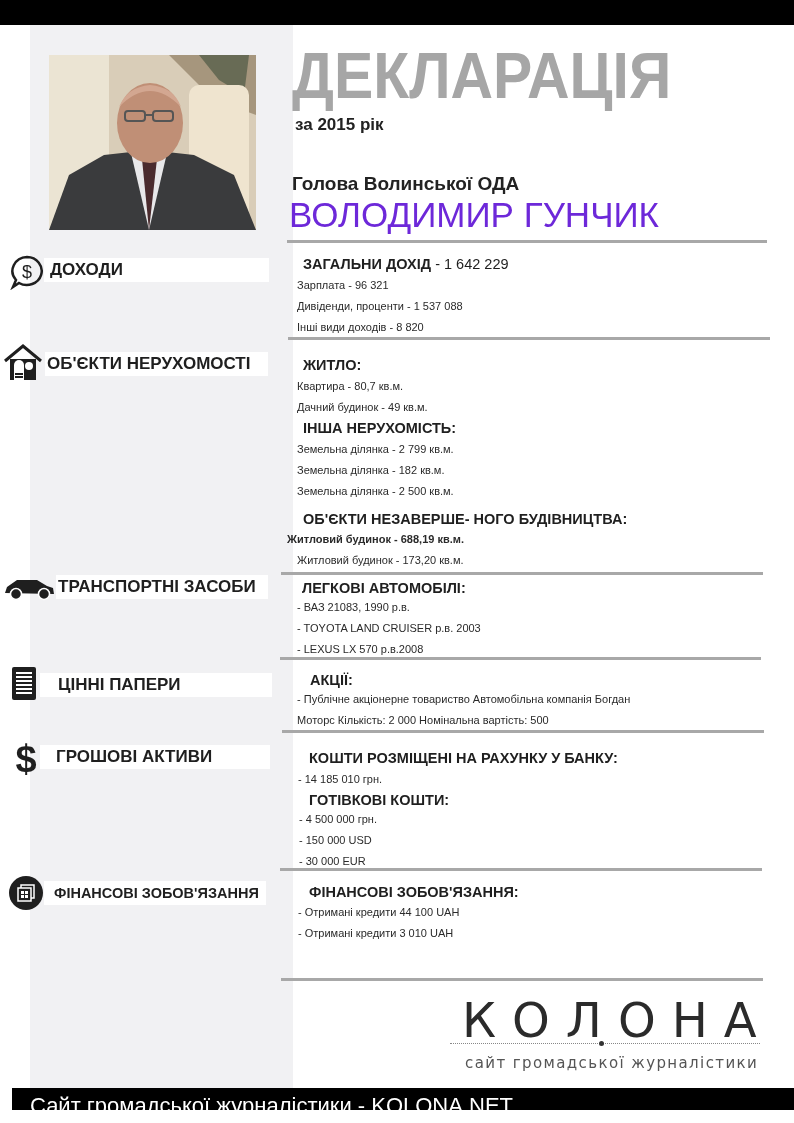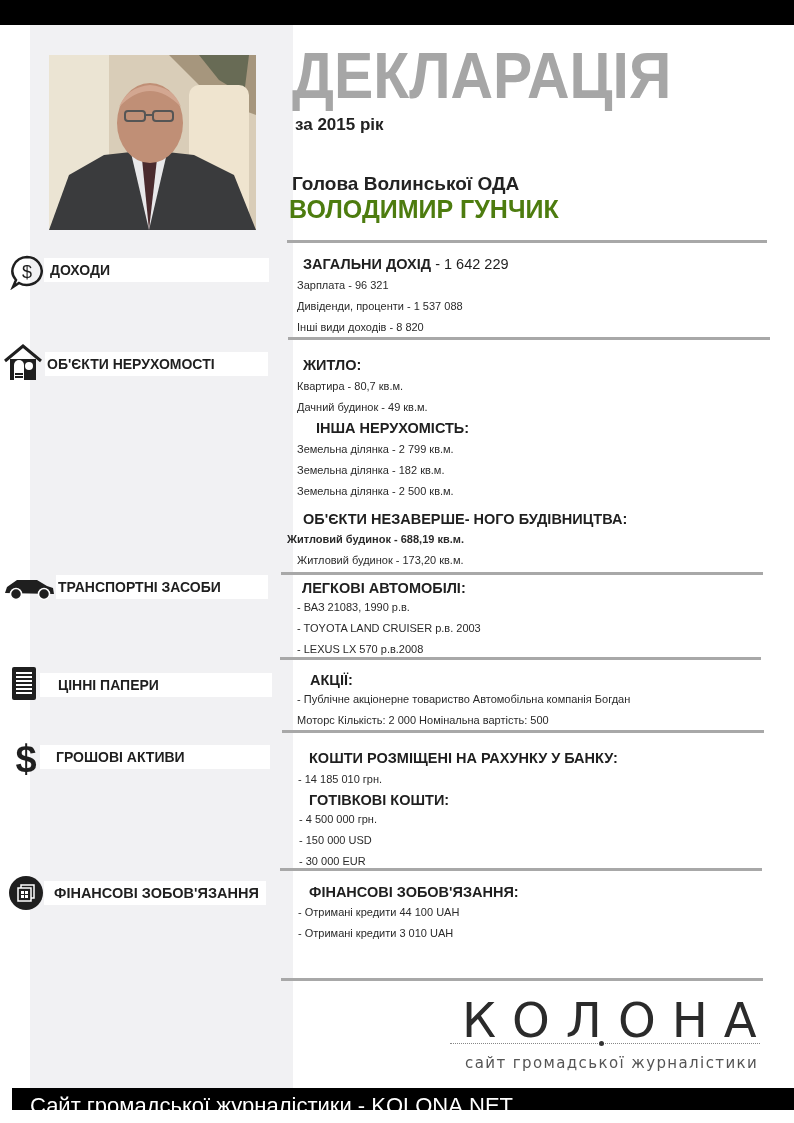--- a/index.html
+++ b/index.html
@@ -12,25 +12,25 @@
 
   .side-panel { position: absolute; left: 30px; top: 25px; width: 263px; height: 1063px; background: #f1f1f3; }
 
   .photo { position: absolute; left: 49px; top: 55px; width: 207px; height: 175px; overflow: hidden;
     background: linear-gradient(180deg, #cfc6b7 0%, #e6dccb 40%, #d8cbb6 100%); }
 
   .title { position: absolute; left: 292px; top: 44px; font-size: 64px; font-weight: bold; color: #a6a6a6;
     letter-spacing: 0px; transform: scaleX(0.92); transform-origin: left top; line-height: 1; }
   .year { position: absolute; left: 295px; top: 115px; font-size: 17px; font-weight: bold; color: #222; }
   .position { position: absolute; left: 292px; top: 173px; font-size: 19px; font-weight: bold; color: #222; }
-  .name { position: absolute; left: 289px; top: 195px; font-size: 25px; font-weight: bold; color: #4d7c0f; }
+  .name { position: absolute; left: 289px; top: 195px; font-size: 35px; font-weight: normal; color: #6d28d9; }
 
   .hr { position: absolute; height: 3px; background: #a8a8a8; }
 
-  .cat { position: absolute; background: #fff; height: 24px; font-weight: bold; font-size: 14px; color: #1f1f1f;
+  .cat { position: absolute; background: #fff; height: 24px; font-weight: bold; font-size: 17px; color: #1f1f1f;
     line-height: 24px; }
   .cat-icon { position: absolute; }
 
   .body-text { position: absolute; font-size: 11px; color: #2a2a2a; line-height: 21px; white-space: nowrap; }
   .body-head { position: absolute; font-size: 14.5px; font-weight: bold; color: #1f1f1f; line-height: 21px; white-space: nowrap; }
 
   .logo { position: absolute; left: 462px; top: 992px; font-size: 48px; color: #2b2b2b; letter-spacing: 16px; font-family: "DejaVu Sans", sans-serif; font-weight: normal; }
   .logo-line { position: absolute; left: 450px; top: 1043px; width: 310px; border-top: 1px dotted #888; }
   .logo-dot { position: absolute; left: 599px; top: 1041px; width: 5px; height: 5px; background: #333; border-radius: 50%; }
   .logo-sub { position: absolute; left: 465px; top: 1054px; font-size: 15px; color: #555; letter-spacing: 1.4px; font-family: "DejaVu Sans", sans-serif; }
@@ -149,21 +149,21 @@
 <div class="body-head" style="left:303px; top:254px;">
   <span>ЗАГАЛЬНИ ДОХІД</span><span style="font-weight:normal;"> - 1 642 229</span>
 </div>
 <div class="body-text" style="left:297px; top:275px;">Зарплата - 96 321</div>
 <div class="body-text" style="left:297px; top:296px;">Дивіденди, проценти - 1 537 088</div>
 <div class="body-text" style="left:297px; top:317px;">Інші види доходів - 8 820</div>
 
 <div class="body-head" style="left:303px; top:355px;">ЖИТЛО:</div>
 <div class="body-text" style="left:297px; top:376px;">Квартира - 80,7 кв.м.</div>
 <div class="body-text" style="left:297px; top:397px;">Дачний будинок - 49  кв.м.</div>
-<div class="body-head" style="left:316px; top:418px;">ІНША НЕРУХОМІСТЬ:</div>
+<div class="body-head" style="left:303px; top:418px;">ІНША НЕРУХОМІСТЬ:</div>
 <div class="body-text" style="left:297px; top:439px;">Земельна ділянка - 2 799 кв.м.</div>
 <div class="body-text" style="left:297px; top:460px;">Земельна ділянка - 182 кв.м.</div>
 <div class="body-text" style="left:297px; top:481px;">Земельна ділянка - 2 500 кв.м.</div>
 <div class="body-head" style="left:303px; top:509px;">ОБ'ЄКТИ НЕЗАВЕРШЕ- НОГО БУДІВНИЦТВА:</div>
 <div class="body-text" style="left:287px; top:529px;font-weight:bold;">Житловий будинок  - 688,19 кв.м.</div>
 <div class="body-text" style="left:297px; top:550px;">Житловий будинок  - 173,20 кв.м.</div>
 
 <div class="body-head" style="left:302px; top:578px;">ЛЕГКОВІ АВТОМОБІЛІ:</div>
 <div class="body-text" style="left:297px; top:597px;">- ВАЗ 21083, 1990 р.в.</div>
 <div class="body-text" style="left:297px; top:618px;">- TOYOTA LAND CRUISER р.в. 2003</div>

